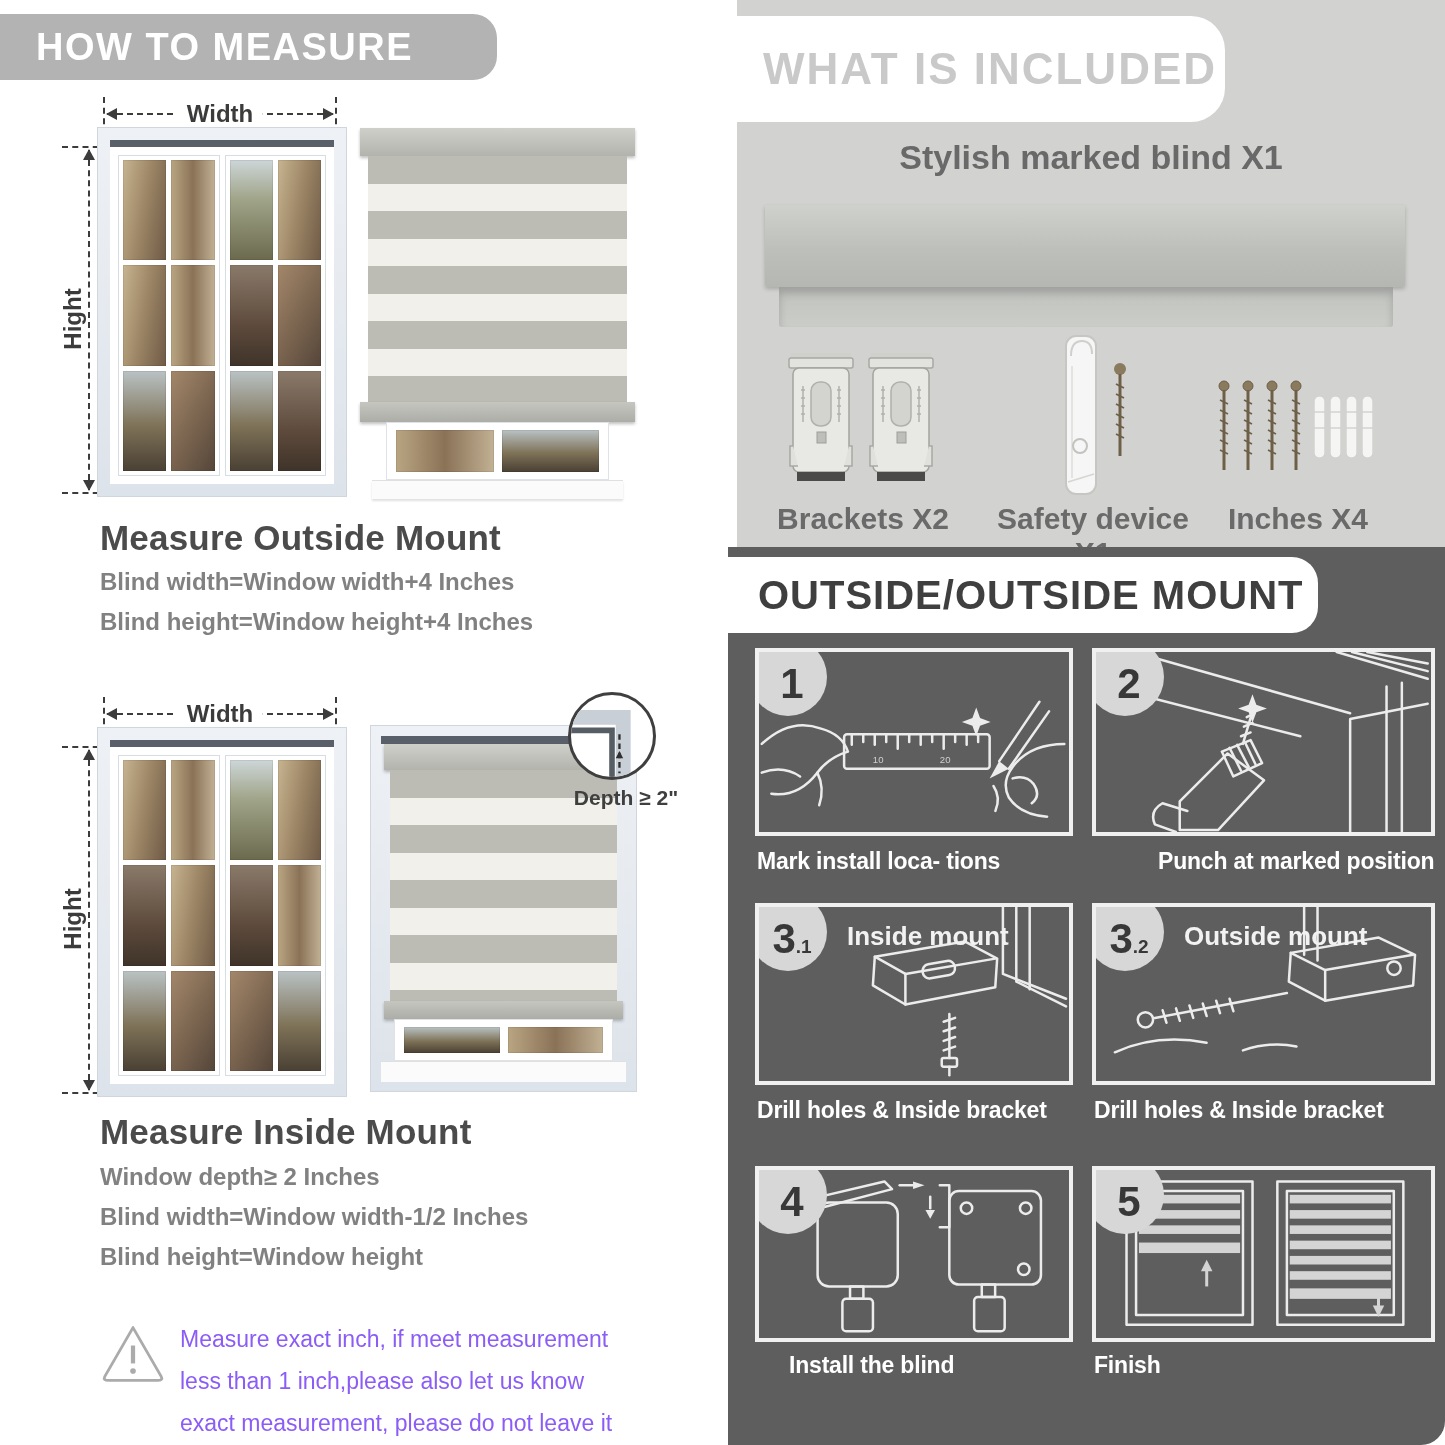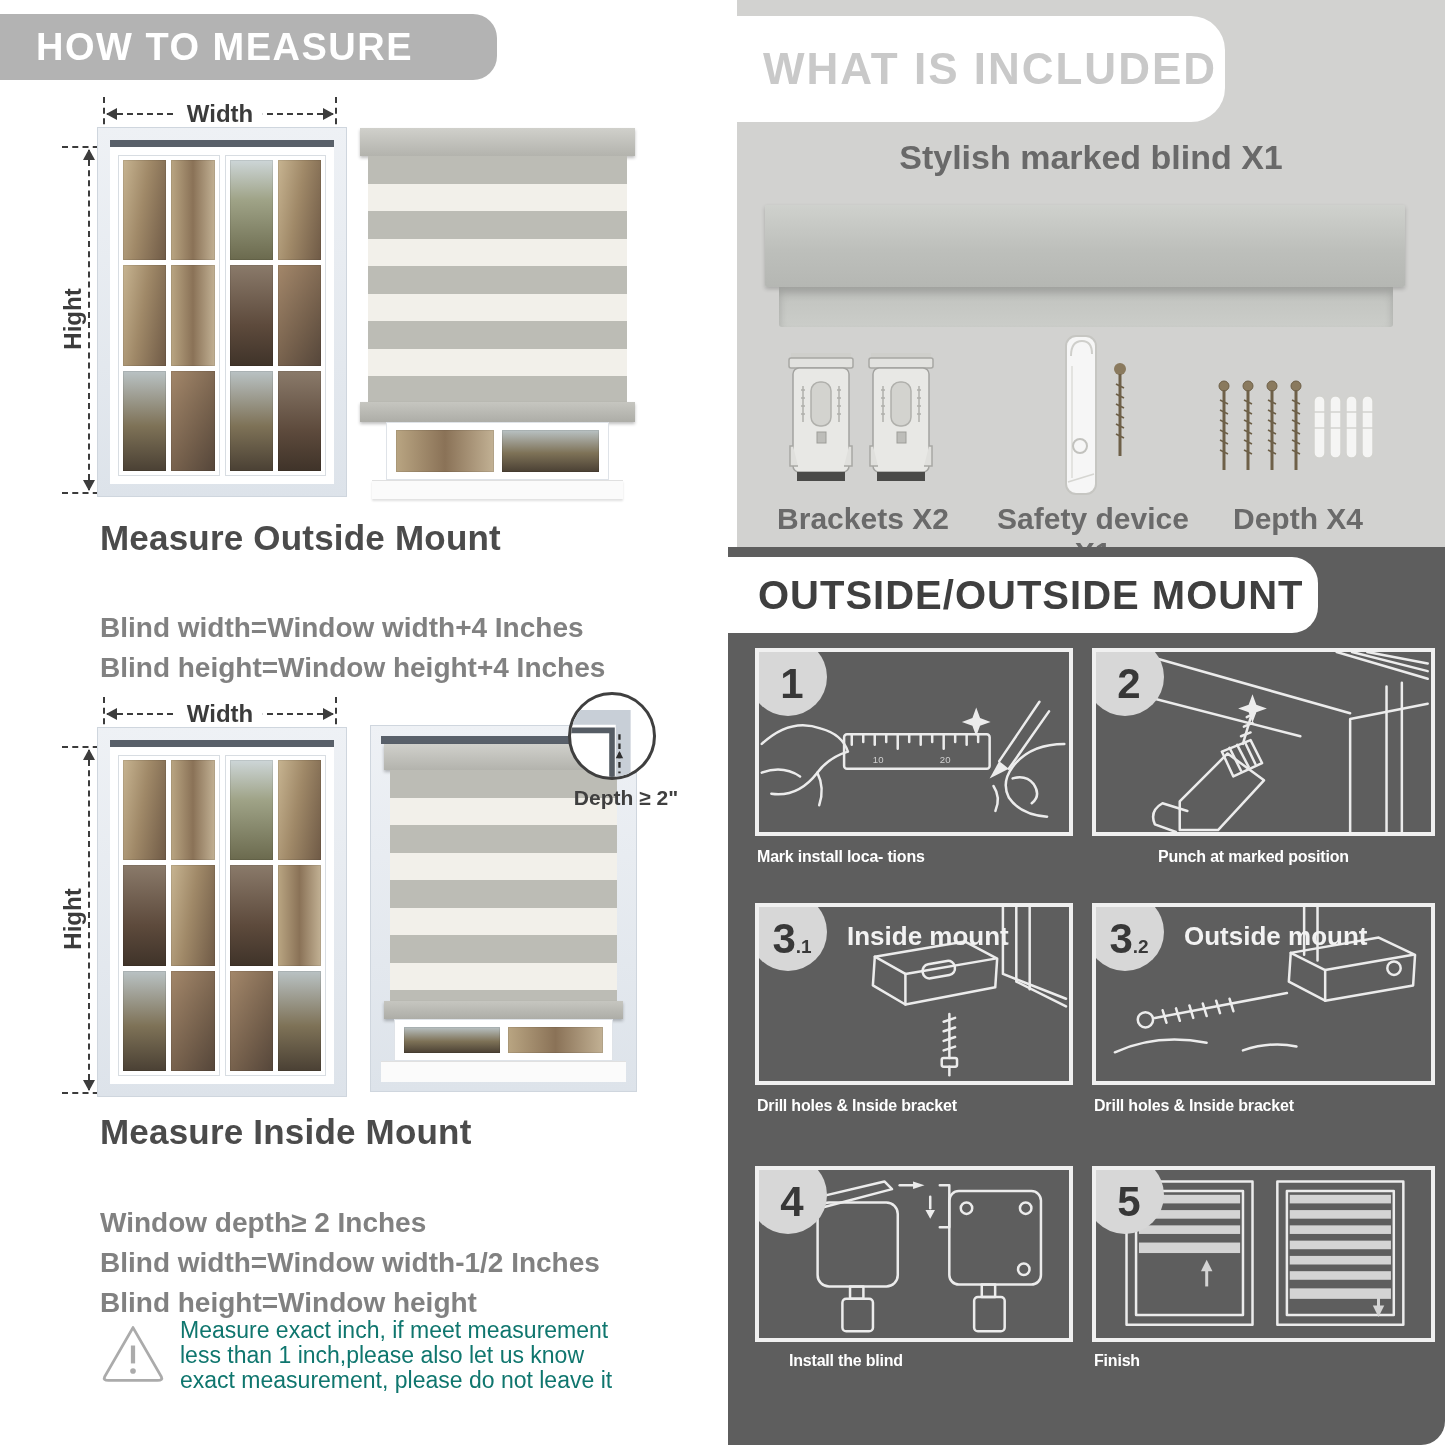--- a/index.html
+++ b/index.html
@@ -8,22 +8,22 @@
     font-family:"Liberation Sans",sans-serif;overflow:hidden;
   }
   .abs{position:absolute;}
   
   .banner-left{
     left:0;top:14px;width:497px;height:66px;background:#b3b3b3;
     border-radius:0 24px 24px 0;color:#ffffff;font-weight:bold;font-size:38px;
     line-height:66px;padding-left:36px;letter-spacing:1.5px;box-sizing:border-box;
   }
   .sec-heading{font-weight:bold;font-size:35px;color:#4b4b4b;letter-spacing:0.2px;}
-  .rule-line{font-weight:bold;font-size:28px;color:#818181;margin-top:44px;}
-  .note-text{font-size:23px;color:#0f766e;line-height:25px;}
+  .rule-line{font-weight:bold;font-size:24px;color:#818181;}
+  .note-text{font-size:23px;color:#8b5cf6;line-height:42px;}
   
   .dash-line-h{height:0;border-top:2px dashed #3c3c3c;}
   .dash-line-v{width:0;border-left:2px dashed #3c3c3c;}
   .ah{width:0;height:0;}
   .ah.left{border-top:6px solid transparent;border-bottom:6px solid transparent;border-right:11px solid #3c3c3c;}
   .ah.right{border-top:6px solid transparent;border-bottom:6px solid transparent;border-left:11px solid #3c3c3c;}
   .ah.up{border-left:6px solid transparent;border-right:6px solid transparent;border-bottom:11px solid #3c3c3c;}
   .ah.down{border-left:6px solid transparent;border-right:6px solid transparent;border-top:11px solid #3c3c3c;}
   .dim-label{background:#ffffff;padding:0 10px;font-weight:bold;font-size:24px;color:#3b3b3b;}
   
@@ -62,21 +62,21 @@
   }
   .step-panel{border:4px solid #f0f0f0;box-sizing:border-box;overflow:hidden;background:#5e5e5e;}
   .badge{
     position:absolute;left:-10px;top:-14px;width:78px;height:78px;border-radius:50%;
     background:#d7d7d7;display:flex;align-items:center;justify-content:center;
     padding:14px 0 0 8px;box-sizing:border-box;
   }
   .badge .num{font-weight:bold;font-size:42px;color:#383838;line-height:1;}
   .badge .sub{font-weight:bold;font-size:19px;color:#383838;margin-top:16px;}
   .step-title{position:absolute;left:88px;top:14px;font-weight:bold;font-size:26px;color:#f2f2f2;}
-  .step-caption{font-weight:bold;font-size:16px;color:#ffffff;letter-spacing:-0.2px;}
+  .step-caption{font-weight:bold;font-size:23px;color:#ffffff;letter-spacing:-0.2px;}
   .lineart{position:absolute;left:0;top:0;width:100%;height:100%;}
   .lineart path,.lineart rect,.lineart circle,.lineart line{vector-effect:non-scaling-stroke;}
   
   .magnifier{border:3px solid #3f3f3f;border-radius:50%;background:#ffffff;overflow:hidden;box-sizing:border-box;}
   .depth-label{font-weight:bold;font-size:21px;color:#3f3f3f;}
 </style>
 </head>
 <body>
 
 <div class="abs banner-left">HOW TO MEASURE</div>
@@ -291,21 +291,21 @@
       <rect x="112" y="18" width="11" height="62" rx="5"></rect>
       <rect x="128" y="18" width="11" height="62" rx="5"></rect>
       <rect x="144" y="18" width="11" height="62" rx="5"></rect>
       <path d="M96 34 h11 M112 34 h11 M128 34 h11 M144 34 h11 M96 50 h11 M112 50 h11 M128 50 h11 M144 50 h11" fill="none"></path>
     </g>
   </svg>
 </span>
 
 <div class="abs item-label" style="left:768px;top:502px;width:190px;">Brackets X2</div>
 <div class="abs item-label" style="left:978px;top:502px;width:230px;">Safety device X1</div>
-<div class="abs item-label" style="left:1218px;top:502px;width:160px;">Depth X4</div>
+<div class="abs item-label" style="left:1218px;top:502px;width:160px;">Inches X4</div>
 
 <div class="abs panel-dark"></div>
 <div class="abs banner-mount">OUTSIDE/OUTSIDE MOUNT</div>
 
 <div class="abs step-panel" style="left:755px;top:648px;width:318px;height:188px;">
   <svg class="lineart" viewBox="0 0 318 188">
     <g stroke="#ececec" stroke-width="2.5" fill="none" stroke-linecap="round" stroke-linejoin="round">
       <rect x="86" y="86" width="152" height="36" rx="3"></rect>
       <path d="M94 86 v11 M106 86 v8 M118 86 v11 M130 86 v8 M142 86 v15 M154 86 v8 M166 86 v11 M178 86 v8 M190 86 v15 M202 86 v8 M214 86 v11 M226 86 v8"></path>
       <path d="M0 96 Q30 68 62 80 Q84 86 90 104 Q70 110 58 126 Q38 152 10 148"></path>

